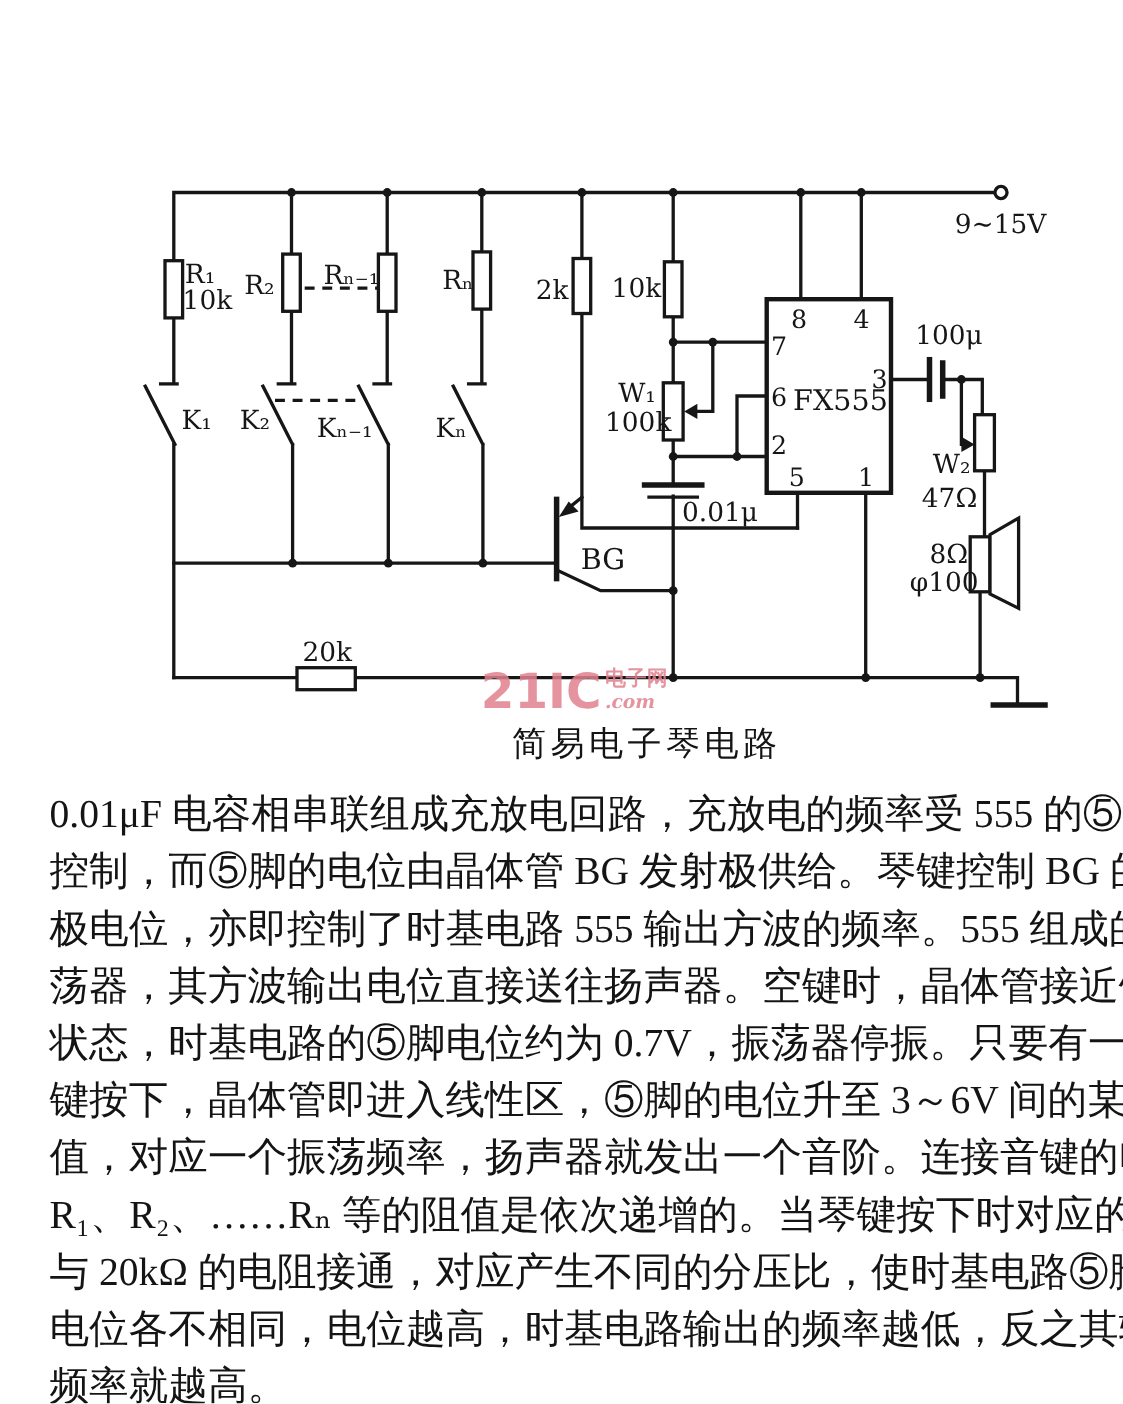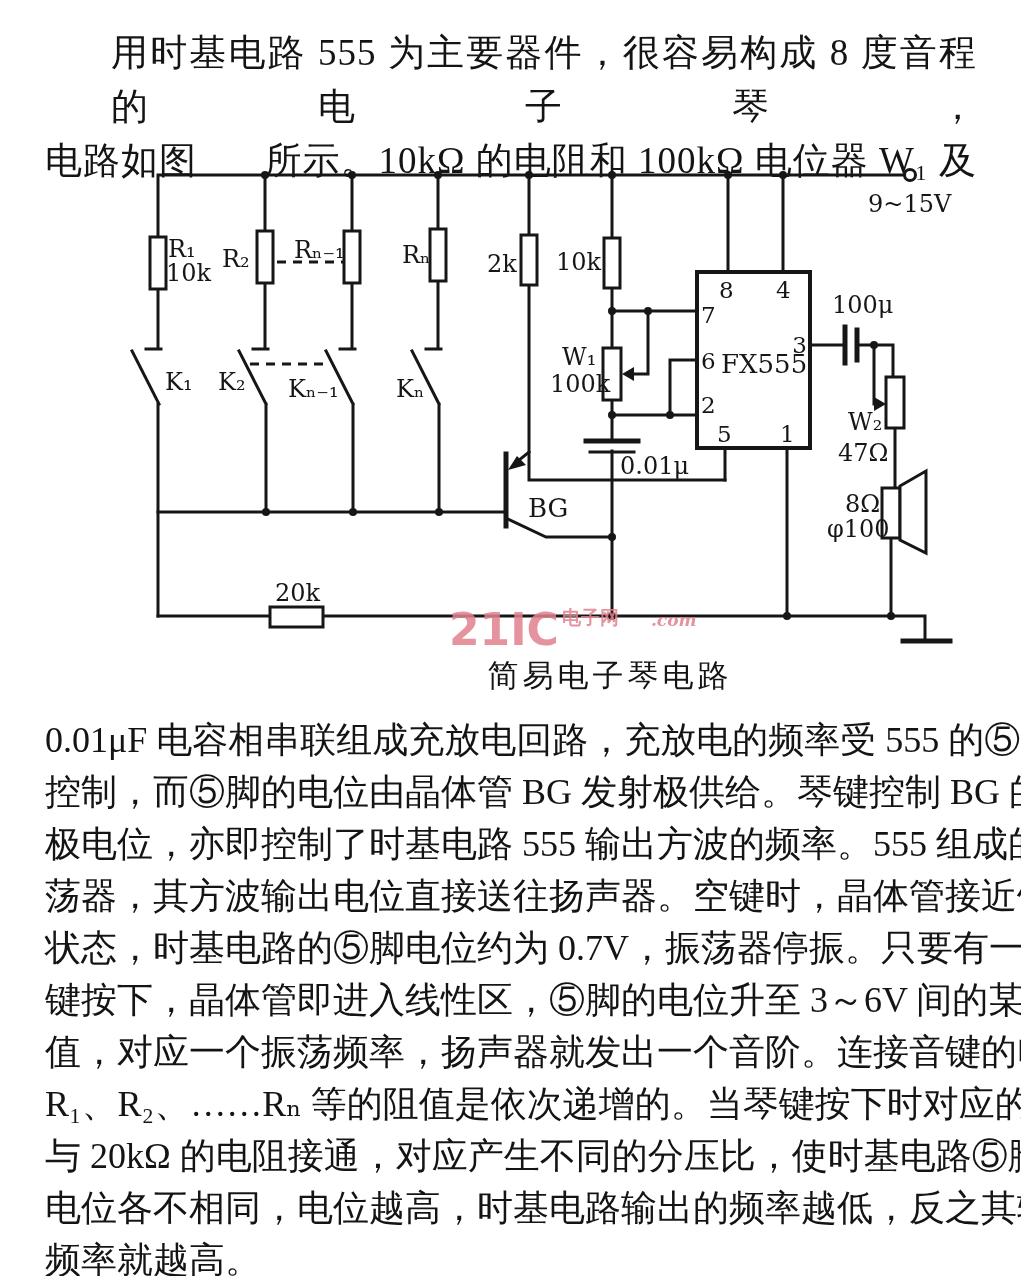--- a/index.html
+++ b/index.html
@@ -7,54 +7,47 @@
         font-family:"Liberation Serif","DejaVu Serif",serif;color:#141414;}
   
   .intro{position:absolute;left:45px;top:26px;width:932px;font-size:37px;line-height:54px;
          letter-spacing:1px;}
   .intro-line1{text-align:justify;text-align-last:justify;padding-left:66px;}
   .intro-line2{display:flex;justify-content:space-between;}
   .bodytext{position:absolute;left:45px;top:714px;width:932px;font-size:36px;}
   .bline{height:52px;line-height:52px;text-align:justify;text-align-last:justify;
          white-space:nowrap;}
   .bline.last{text-align:left;text-align-last:left;}
-  .caption{position:absolute;left:410px;top:655px;width:400px;text-align:center;
+  .caption{position:absolute;left:388px;top:655px;width:400px;text-align:center;
            font-size:31px;letter-spacing:4px;}
   
   .wm{position:absolute;left:437px;top:608px;display:flex;align-items:flex-start;
       color:#e1818f;opacity:.85;font-family:"DejaVu Sans",sans-serif;}
-  .wm-brand{font-size:44px;font-weight:800;line-height:44px;margin-left:12px;}
-  .wm-col{display:flex;margin-left:3px;gap:32px;}
+  .wm-brand{font-size:44px;font-weight:800;line-height:44px;}
+  .wm-col{display:flex;flex-direction:column;margin-left:3px;}
   .wm-cn{font-size:19px;font-weight:700;line-height:19px;}
   .wm-com{font-size:17px;font-weight:700;font-style:italic;line-height:24px;
           font-family:"DejaVu Serif",serif;}
   
   svg{position:absolute;left:0;top:0;}
   .w{stroke:#161616;stroke-width:3;fill:none;stroke-linecap:square;}
   .wd{stroke:#161616;stroke-width:3;fill:none;stroke-dasharray:9,7;}
   .thick{stroke-width:5;}
   .comp{fill:#fff;stroke:#161616;stroke-width:3;}
   .dot{fill:#161616;stroke:none;}
   .arr{fill:#161616;stroke:none;}
   .lab{font-family:"DejaVu Serif","DejaVu Sans",serif;font-size:24px;fill:#161616;}
   .lab.small{font-size:23px;}
   .lab.big{font-size:26px;}
 </style>
 </head>
 <body>
 
 <div id="page">
 
-  <div class="intro">
-    <div class="intro-line1">用时基电路 555 为主要器件，很容易构成 8 度音程的电子琴，</div>
-    <div class="intro-line2">
-      <span>电路如图</span>
-      <span>所示。10kΩ 的电阻和 100kΩ 电位器 W₁ 及</span>
-    </div>
-  </div>
 
   <svg width="1021" height="1276" viewBox="0 0 1021 1276">
 
     <g>
       <path class="w" d="M905,175 H158 V237"></path>
       <path class="w" d="M158,289 V347"></path>
       <path class="w" d="M146,349 H161"></path>
       <path class="w" d="M132,351 L159,404"></path>
       <path class="w" d="M158,404 V616"></path>
 

